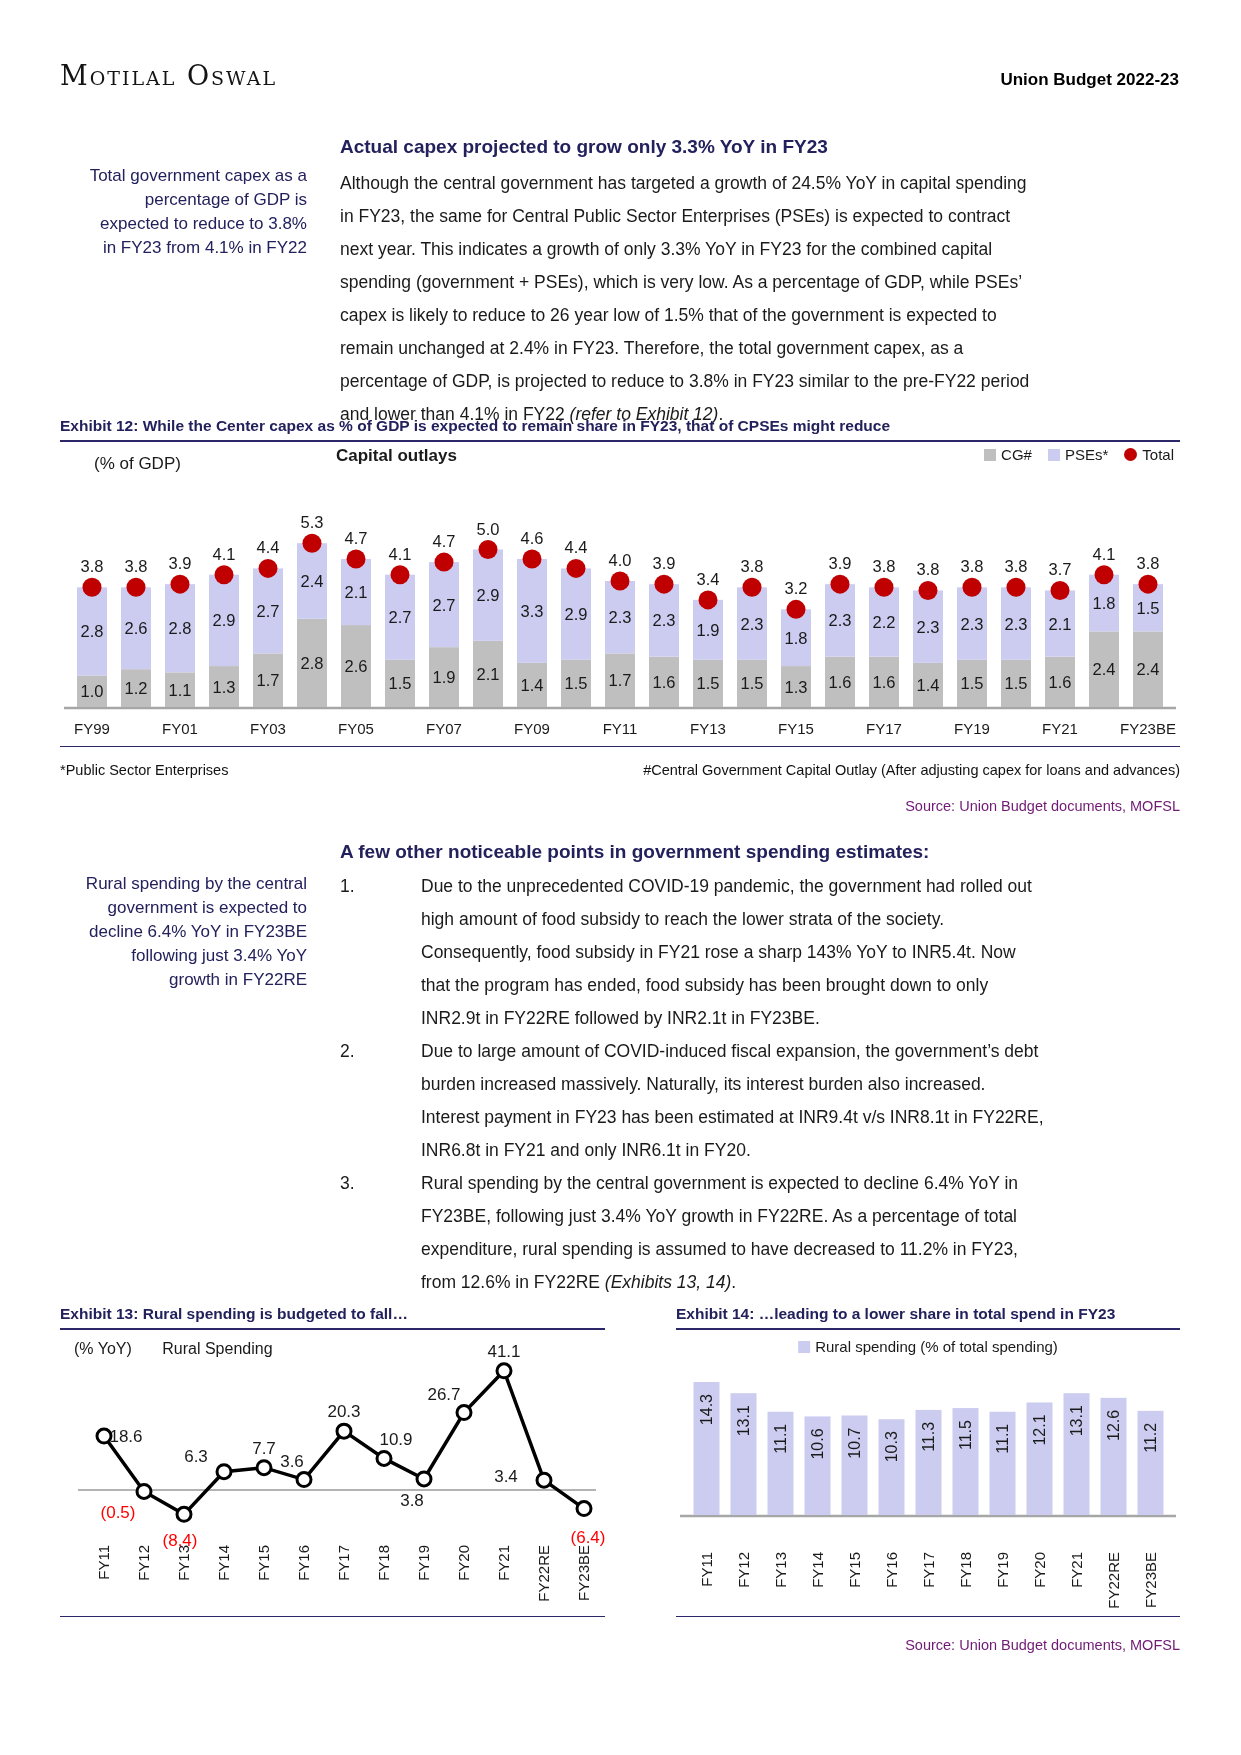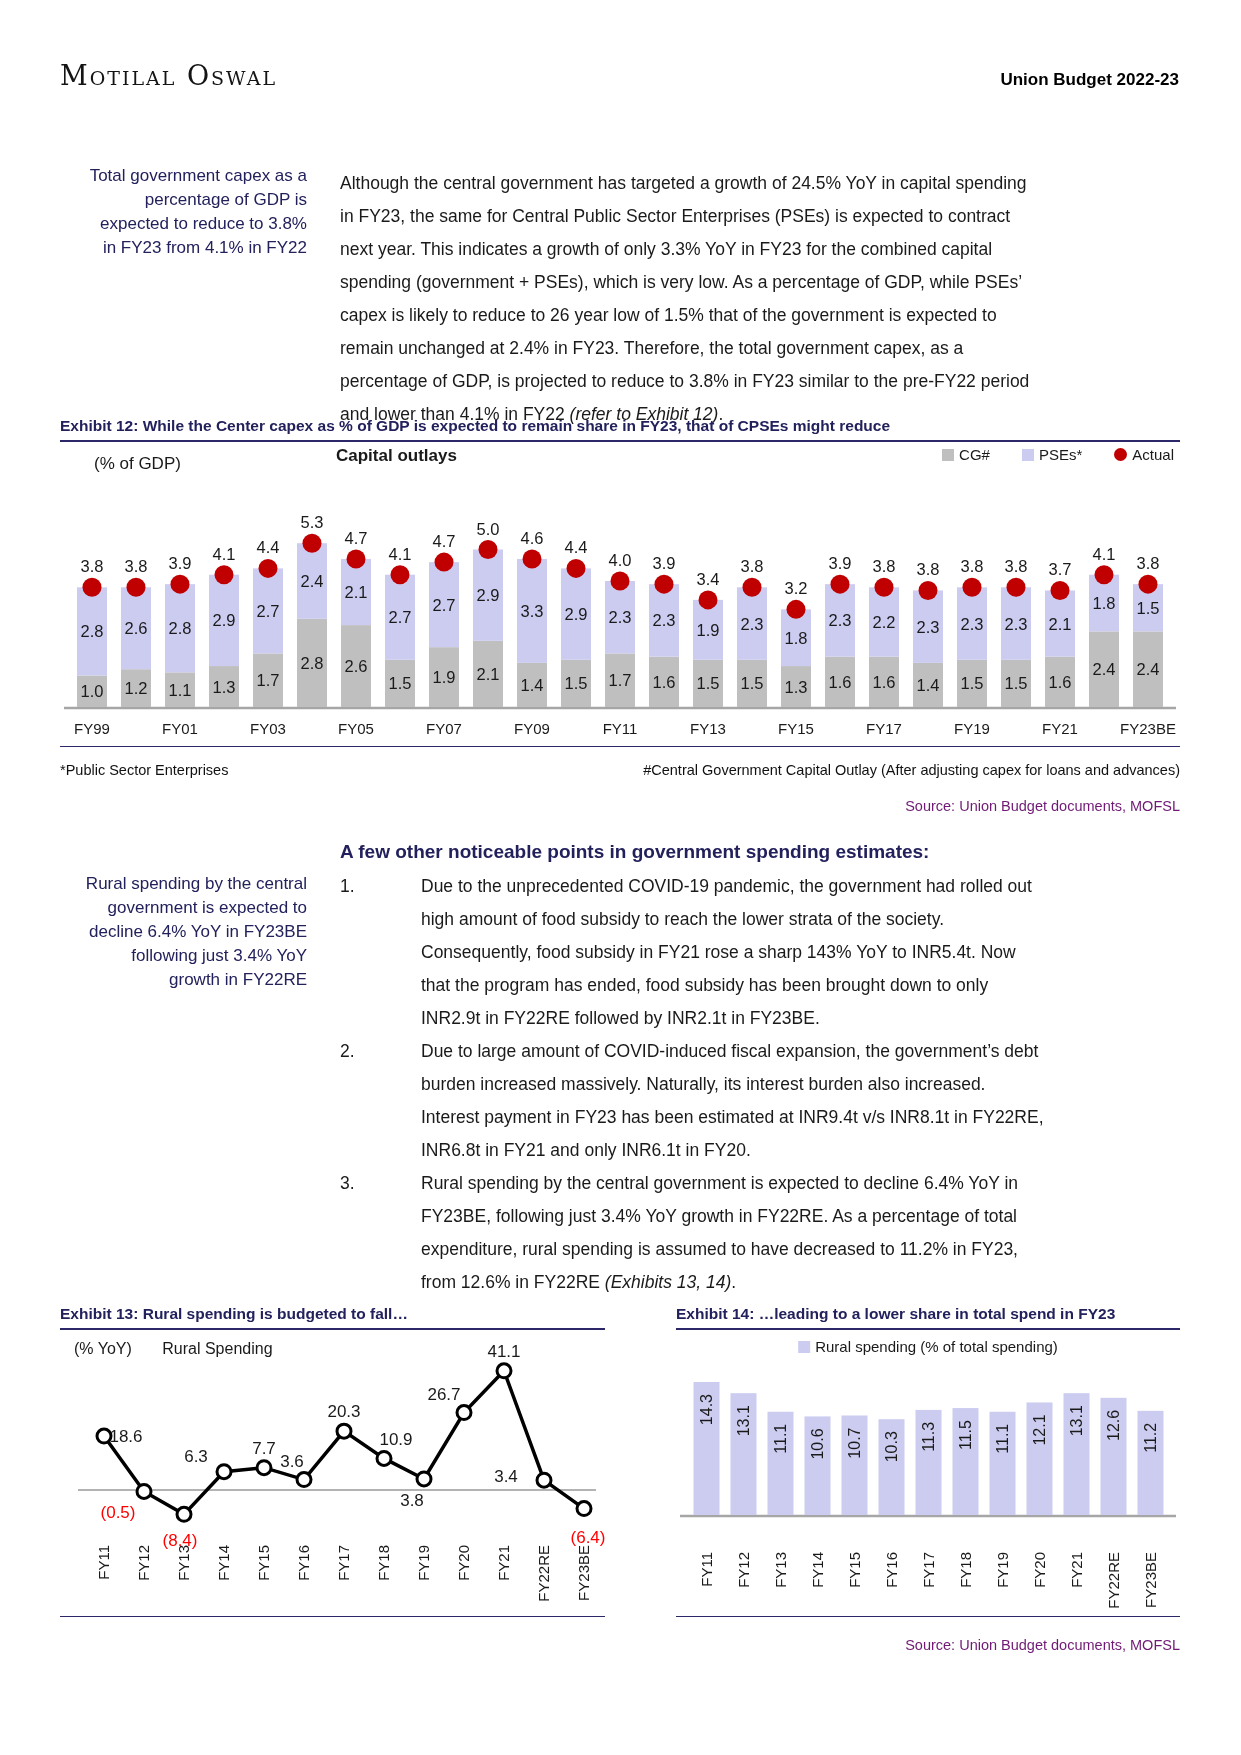--- a/index.html
+++ b/index.html
@@ -36,21 +36,21 @@
   
   .exhibit { position:absolute; }
   .ex-title {
     color:#23215C; font-size:15.5px; font-weight:bold;
     padding-bottom:5px; border-bottom:2px solid #2b2768;
   }
   .ex12 { left:60px; top:417px; width:1120px; }
   .chart12-wrap { position:relative; height:302px; }
   .chart12-wrap .unit { position:absolute; left:34px; top:12px; font-size:17px; }
   .chart12-wrap .ctitle { position:absolute; left:276px; top:4px; font-size:17px; font-weight:bold; }
-  .legend { position:absolute; display:flex; gap:32px; align-items:center; font-size:15px; }
+  .legend { position:absolute; display:flex; gap:16px; align-items:center; font-size:15px; }
   .legend-12 { right:6px; top:4px; }
   .sw { display:inline-block; width:12px; height:12px; margin-right:5px; vertical-align:-1px; }
   .sw-round { border-radius:50%; width:13px; height:13px; }
   .c-gray { background:#BFBFBF; }
   .c-lav { background:#CCCCF1; }
   .c-red { background:#C00000; }
   .ex-footnotes {
     border-top:1.5px solid #2b2768; margin-top:2px; padding-top:15px;
     display:flex; justify-content:space-between; font-size:14.5px; color:#111;
   }
@@ -77,31 +77,32 @@
 </style>
 </head>
 <body>
 
 <div class="page">
 
   <div class="logo">Motilal Oswal</div>
   <div class="doc-title">Union Budget 2022-23</div>
 
   <div class="side-note side-note-1">Total government capex as a percentage of GDP is expected to reduce to 3.8% in FY23 from 4.1% in FY22</div>
+  <div class="h-main h1-pos">Actual capex projected to grow only 3.3% YoY in FY23</div>
   <div class="body-par"><span>Although the central government has targeted a growth of 24.5% YoY in capital spending in FY23, the same for Central Public Sector Enterprises (PSEs) is expected to contract next year. This indicates a growth of only 3.3% YoY in FY23 for the combined capital spending (government + PSEs), which is very low. As a percentage of GDP, while PSEs’ capex is likely to reduce to 26 year low of 1.5% that of the government is expected to remain unchanged at 2.4% in FY23. Therefore, the total government capex, as a percentage of GDP, is projected to reduce to 3.8% in FY23 similar to the pre-FY22 period and lower than 4.1% in FY22 </span><span class="italic">(refer to Exhibit 12)</span><span>.</span></div>
 
   <div class="exhibit ex12">
     <div class="ex-title">Exhibit 12: While the Center capex as % of GDP is expected to remain share in FY23, that of CPSEs might reduce</div>
     <div class="chart12-wrap">
       <span class="unit">(% of GDP)</span>
       <span class="ctitle">Capital outlays</span>
       <div class="legend legend-12">
         <span><span class="sw c-gray"></span><span>CG#</span></span>
         <span><span class="sw c-lav"></span><span>PSEs*</span></span>
-        <span><span class="sw sw-round c-red"></span><span>Actual</span></span>
+        <span><span class="sw sw-round c-red"></span><span>Total</span></span>
       </div>
       <svg id="chart12-svg" class="chart" width="1120" height="302">
           <line x1="4" y1="266" x2="1116" y2="266" stroke="#A6A6A6" stroke-width="2.5"></line>
           <rect x="17" y="233.5" width="30" height="31.5" fill="#BFBFBF"></rect>
           <rect x="17" y="145.3" width="30" height="88.19999999999999" fill="#CCCCF1"></rect>
           <circle cx="32" cy="145.3" r="9.5" fill="#C00000"></circle>
           <text x="32" y="130.3" text-anchor="middle" font-size="16.5" fill="#1a1a1a">3.8</text>
           <text x="32" y="255.25" text-anchor="middle" font-size="16.5" fill="#1a1a1a">1.0</text>
           <text x="32" y="195.4" text-anchor="middle" font-size="16.5" fill="#1a1a1a">2.8</text>
           <text x="32" y="292" text-anchor="middle" font-size="15" fill="#1a1a1a">FY99</text>

